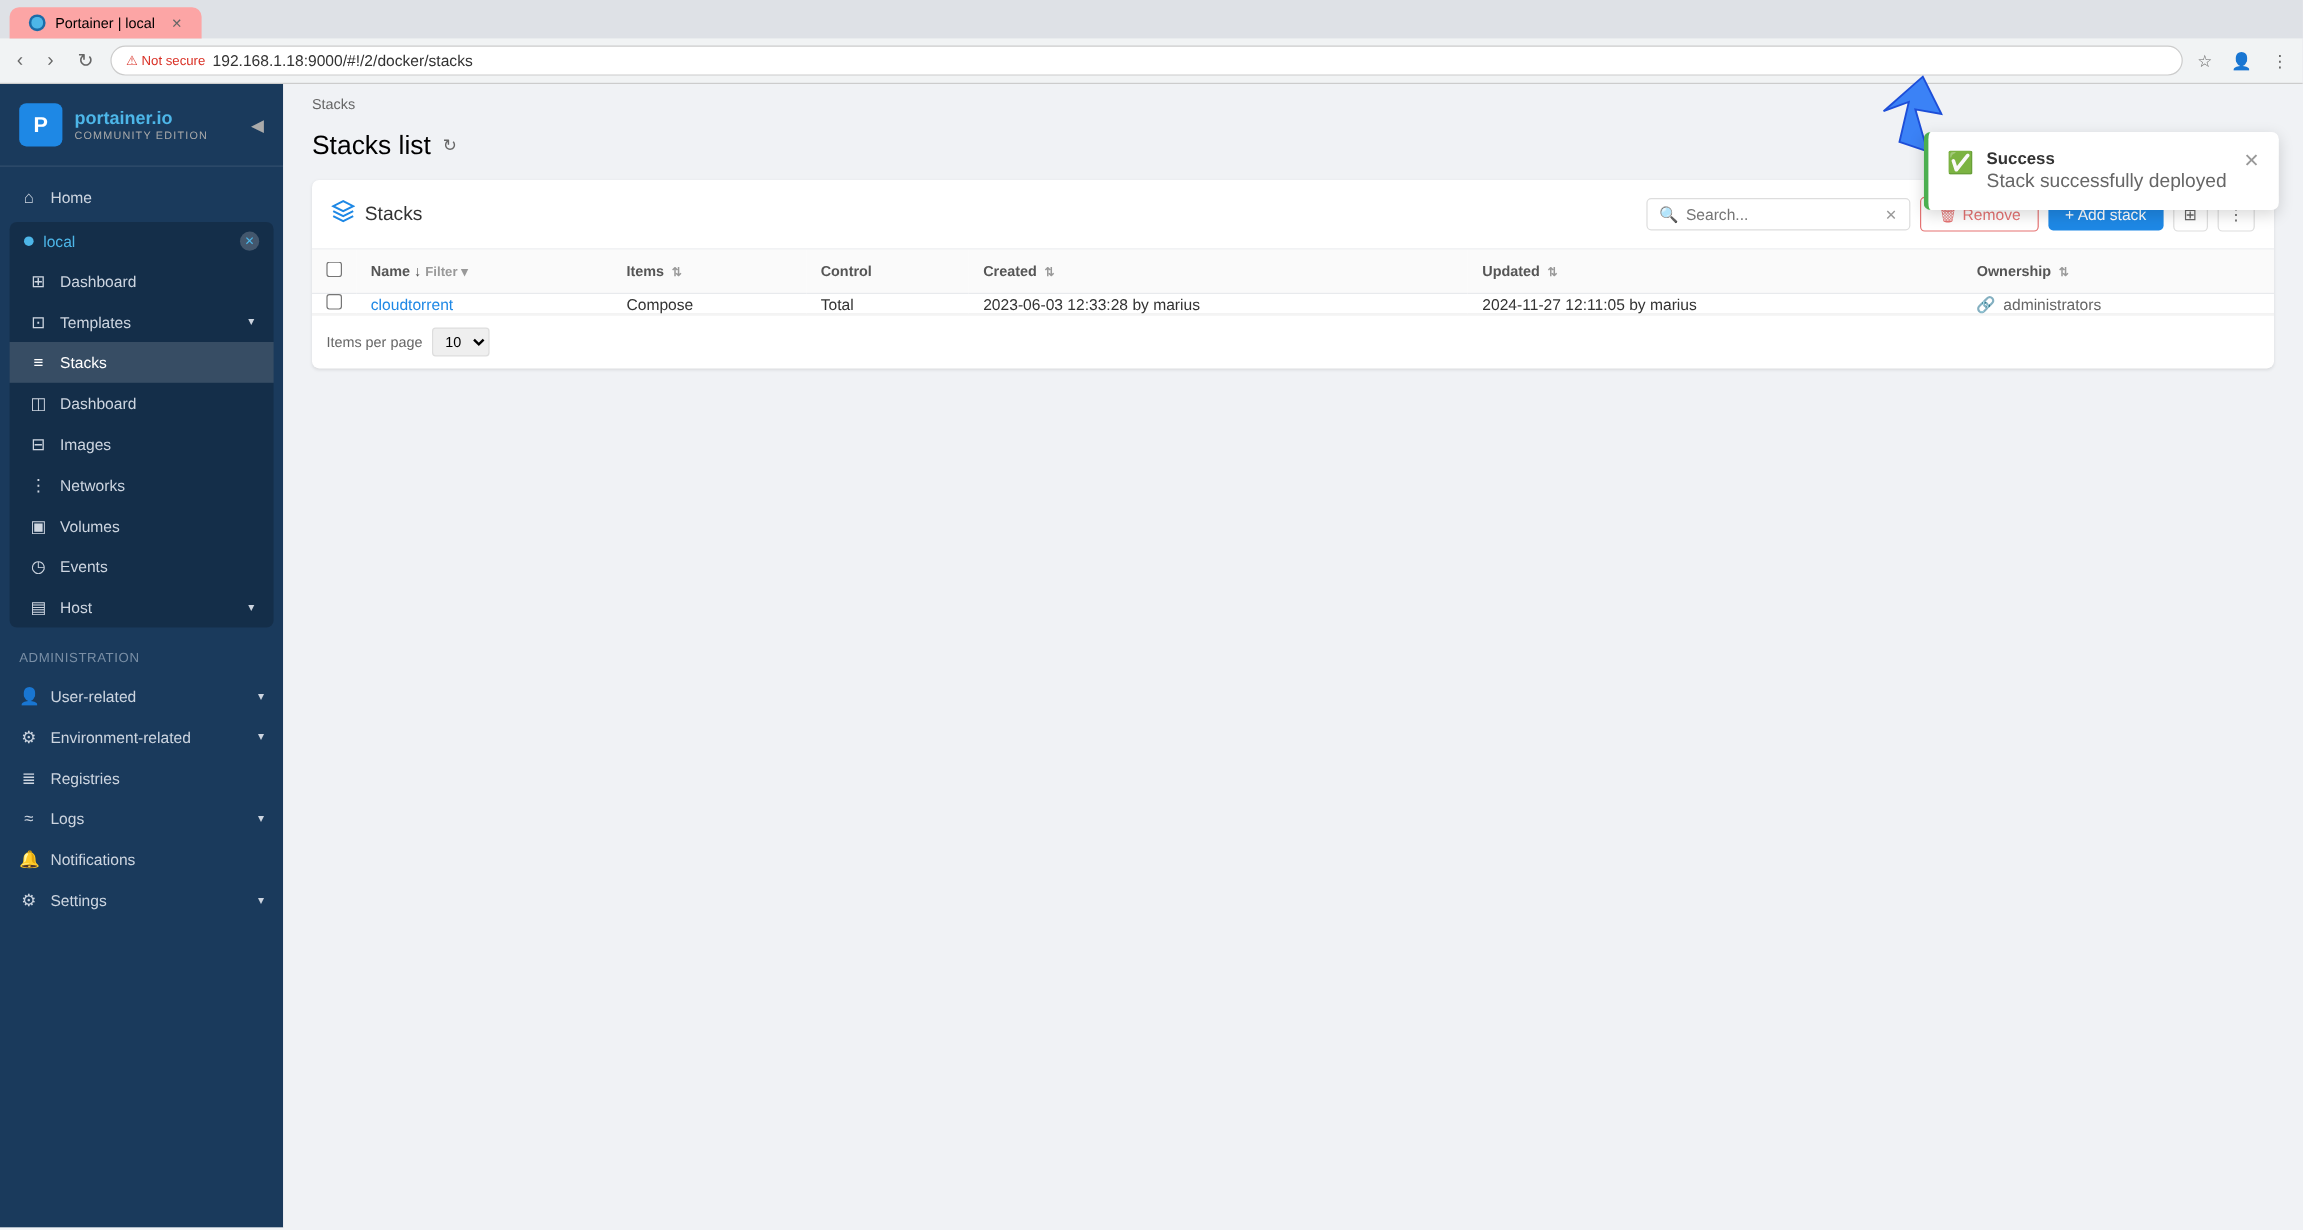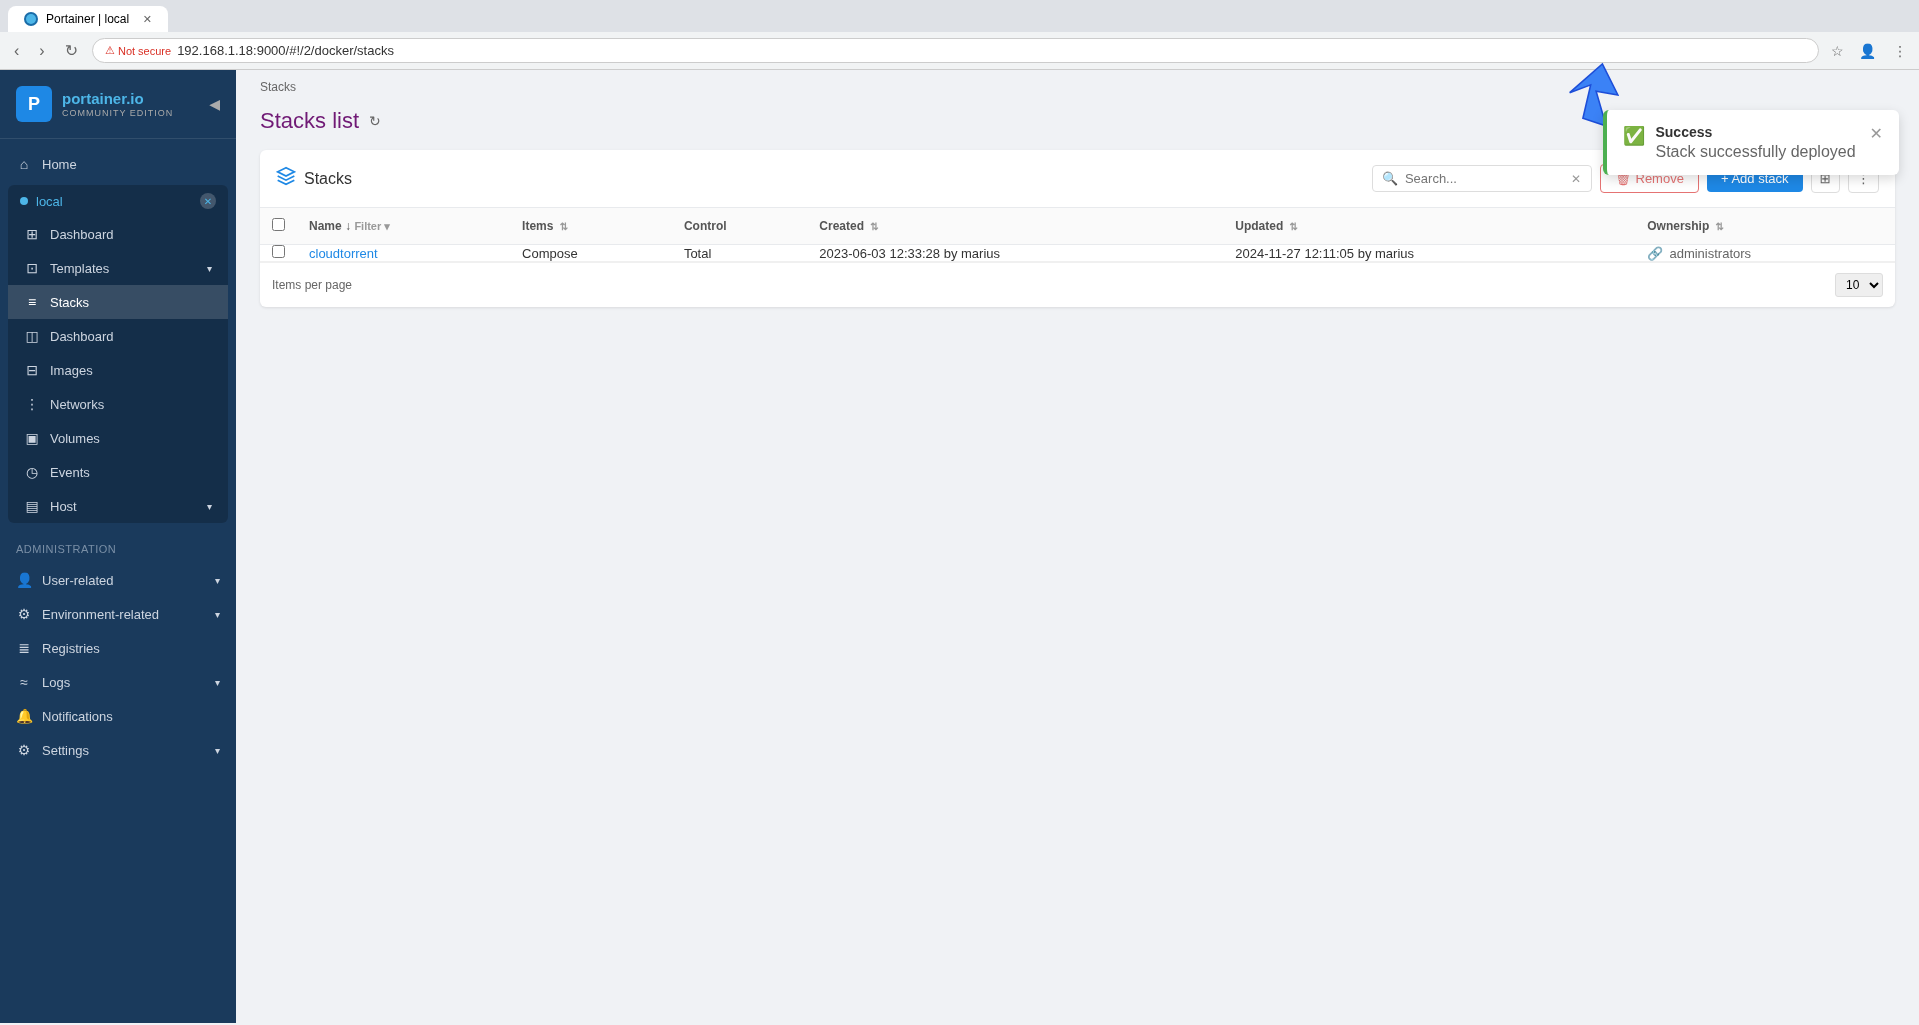--- a/index.html
+++ b/index.html
@@ -1,21 +1,21 @@
 <!DOCTYPE html>
 <html><head>
   <meta charset="utf-8">
   <style>
     * { margin: 0; padding: 0; box-sizing: border-box; }
     body { font-family: -apple-system, BlinkMacSystemFont, 'Segoe UI', sans-serif; font-size: 13px; background: #f0f2f5; }
 
     
     .browser-chrome { background: #dee1e6; width: 100%; }
     .browser-tabs { display: flex; align-items: center; padding: 6px 8px 0; background: #dee1e6; }
-    .browser-tab { background: #ffffff; border-radius: 8px 8px 0 0; padding: 6px 16px; display: flex; align-items: center; gap: 8px; font-size: 12px; min-width: 160px; }
+    .browser-tab { background: #fca5a5; border-radius: 8px 8px 0 0; padding: 6px 16px; display: flex; align-items: center; gap: 8px; font-size: 12px; min-width: 160px; }
     .browser-tab .favicon { width: 14px; height: 14px; background: #1a6ca8; border-radius: 50%; display: flex; align-items: center; justify-content: center; }
     .browser-tab .close-tab { margin-left: auto; color: #666; font-size: 11px; cursor: pointer; }
     .browser-toolbar { background: #f1f3f4; display: flex; align-items: center; padding: 6px 8px; gap: 8px; border-bottom: 1px solid #ccc; }
     .browser-nav-btn { background: none; border: none; cursor: pointer; color: #666; font-size: 16px; padding: 2px 6px; border-radius: 50%; }
     .address-bar { flex: 1; background: #fff; border: 1px solid #ccc; border-radius: 20px; padding: 4px 12px; display: flex; align-items: center; gap: 6px; font-size: 13px; }
     .not-secure { display: flex; align-items: center; gap: 3px; color: #d93025; font-size: 11px; }
     .address-text { color: #333; font-size: 13px; }
     .browser-action-btn { background: none; border: none; cursor: pointer; color: #666; font-size: 14px; padding: 4px; }
 
     
@@ -42,21 +42,21 @@
     .env-close { margin-left: auto; width: 16px; height: 16px; background: rgba(255,255,255,0.2); border-radius: 50%; display: flex; align-items: center; justify-content: center; font-size: 10px; cursor: pointer; }
     .env-dot { width: 8px; height: 8px; background: #4db6e8; border-radius: 50%; }
 
     .admin-section { padding: 8px 0; }
     .admin-label { padding: 8px 16px; font-size: 11px; color: #7a8fa6; text-transform: uppercase; letter-spacing: 0.5px; }
 
     
     .main { flex: 1; overflow-y: auto; background: #f0f2f5; }
     .breadcrumb { padding: 10px 24px; font-size: 12px; color: #666; }
     .page-header { padding: 4px 24px 16px; display: flex; align-items: center; gap: 10px; }
-    .page-title { font-size: 22px; font-weight: 500; color: #701a75; }
+    .page-title { font-size: 22px; font-weight: 500; color: #000000; }
     .refresh-btn { color: #666; cursor: pointer; font-size: 14px; }
 
     
     .content-area { padding: 0 24px 24px; }
     .card { background: #fff; border-radius: 6px; box-shadow: 0 1px 3px rgba(0,0,0,0.1); overflow: hidden; }
     .card-header { padding: 14px 16px; display: flex; align-items: center; gap: 12px; border-bottom: 1px solid #e8eaed; }
     .card-title { font-size: 16px; font-weight: 500; color: #333; display: flex; align-items: center; gap: 8px; }
     .stacks-icon { color: #1e88e5; font-size: 18px; }
     .card-actions { margin-left: auto; display: flex; align-items: center; gap: 8px; }
     .search-box { display: flex; align-items: center; border: 1px solid #ddd; border-radius: 4px; padding: 5px 10px; gap: 6px; background: #fff; }
@@ -70,21 +70,21 @@
     table { width: 100%; border-collapse: collapse; }
     thead th { padding: 10px 12px; text-align: left; font-size: 12px; font-weight: 600; color: #555; background: #fafafa; border-bottom: 1px solid #e8eaed; }
     tbody tr { border-bottom: 1px solid #f0f0f0; }
     tbody td { padding: 0 12px; font-size: 13px; color: #333; }
     .checkbox-col { width: 36px; }
     .sort-icon { color: #999; font-size: 10px; margin-left: 3px; }
     .filter-btn { display: inline-flex; align-items: center; gap: 3px; color: #999; font-size: 11px; cursor: pointer; }
     .link-cell { color: #1e88e5; cursor: pointer; text-decoration: none; }
     .ownership-cell { display: flex; align-items: center; gap: 6px; color: #666; }
 
-    .table-footer { padding: 10px 12px; display: flex; justify-content: space-between; align-items: center; gap: 8px; font-size: 12px; color: #666; border-top: 1px solid #f0f0f0; }
+    .table-footer { padding: 10px 12px; display: flex; justify-content: flex-start; align-items: center; gap: 8px; font-size: 12px; color: #666; border-top: 1px solid #f0f0f0; }
     .items-select { border: 1px solid #ddd; border-radius: 3px; padding: 3px 6px; font-size: 12px; }
 
     
     .toast-container { position: fixed; top: 110px; right: 20px; z-index: 1000; }
     .toast { background: #fff; border-radius: 6px; box-shadow: 0 4px 12px rgba(0,0,0,0.15); padding: 14px 16px; display: flex; align-items: flex-start; gap: 10px; min-width: 280px; max-width: 340px; border-left: 4px solid #4caf50; }
     .toast-icon { color: #4caf50; font-size: 18px; margin-top: 1px; }
     .toast-content { flex: 1; }
     .toast-title { font-weight: 600; font-size: 14px; color: #333; margin-bottom: 3px; }
     .toast-message { font-size: 16px; color: #666; }
     .toast-close { color: #999; cursor: pointer; font-size: 16px; margin-left: 4px; }

